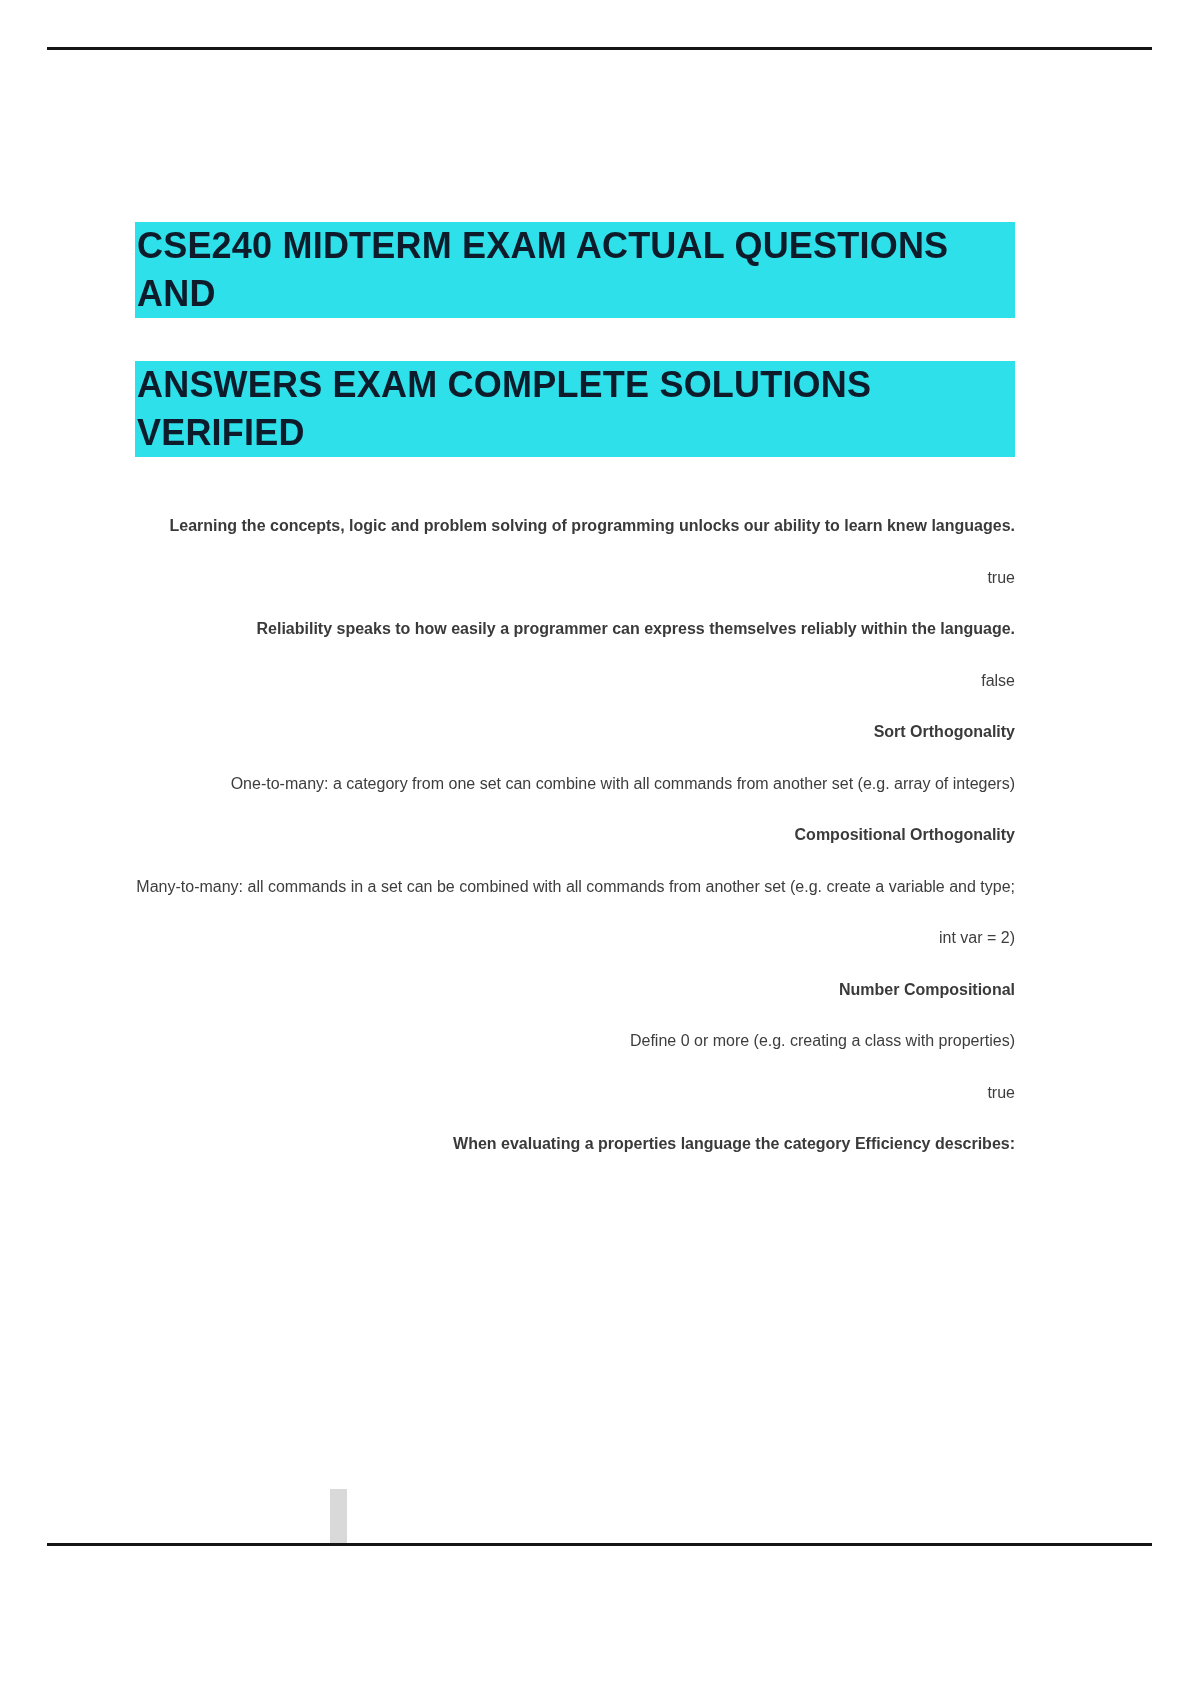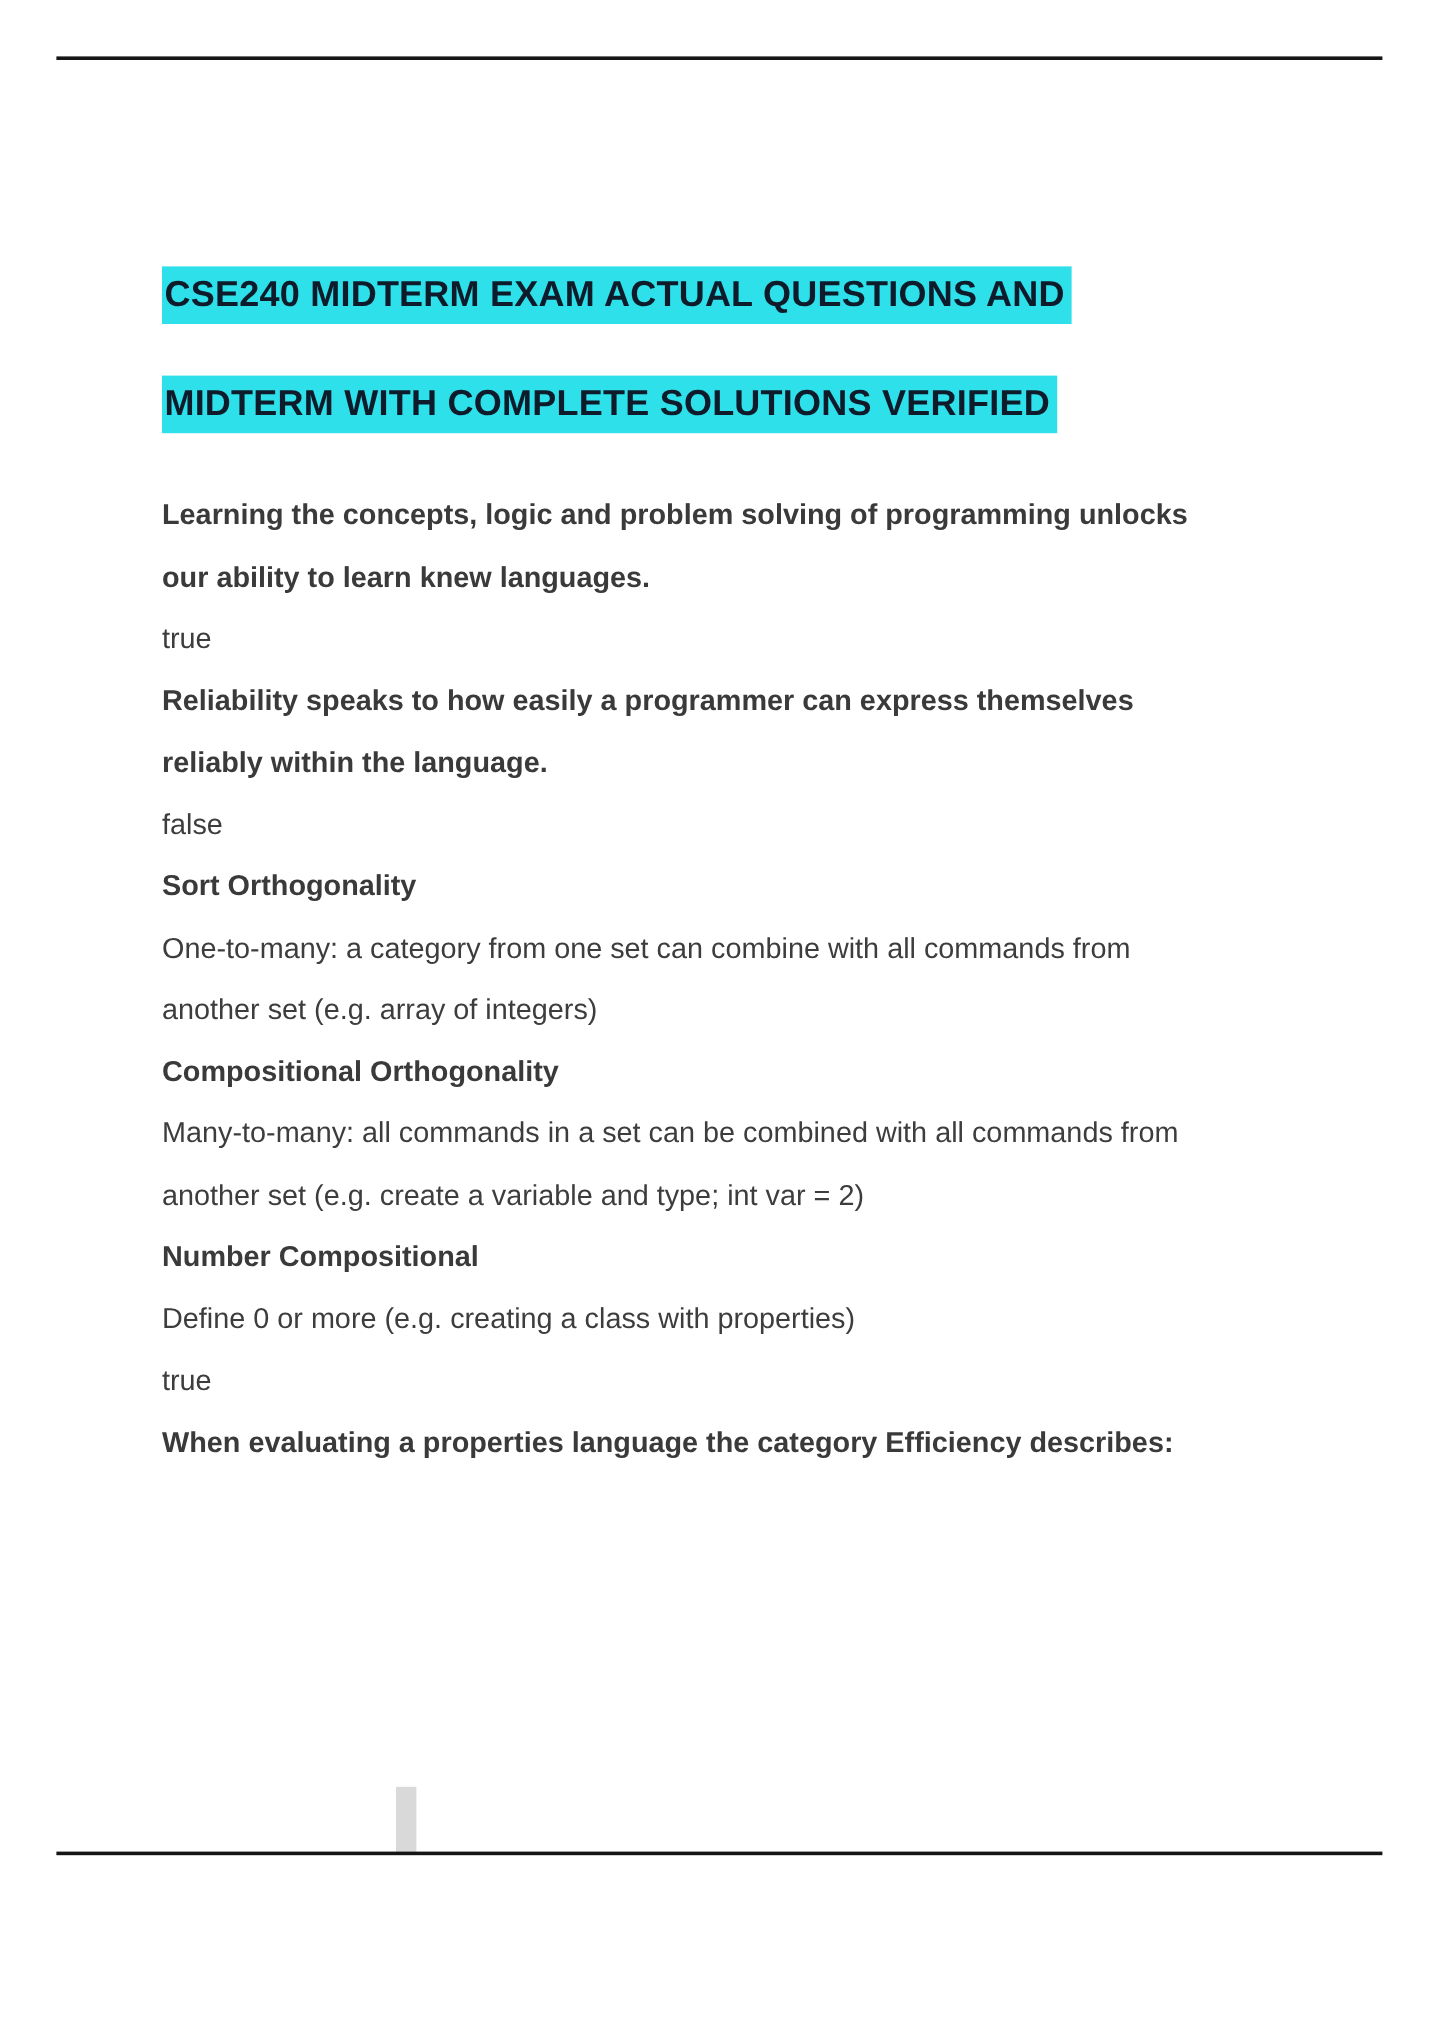--- a/index.html
+++ b/index.html
@@ -27,40 +27,41 @@
   .content {
     position: absolute;
     left: 135px;
     top: 0;
     width: 880px;
   }
   .title-block {
     padding-top: 222px;
   }
   .title-line {
-    font-size: 30px;
+    font-size: 36px;
     font-weight: bold;
     color: #0d1b2a;
     margin: 0 0 43px 0;
     line-height: 48px;
     letter-spacing: 0.2px;
   }
   .title-line .hl {
     background: var(--hl, #2ee0e9);
     display: inline-block;
     padding: 0 6px 0 2px;
   }
   .qa-list {
     margin-top: 40px;
   }
   .qa-list p {
     margin: 0;
-    font-size: 24px;
+    font-size: 16px;
     line-height: 51.5px;
     color: #3d3d3d;
+    text-align: right;
   }
   .qa-list p.q {
     font-weight: bold;
     color: #3a3a3a;
   }
   .artifact {
     position: absolute;
     left: 330px;
     top: 1489px;
     width: 17px;
@@ -69,21 +70,21 @@
   }
 </style>
 </head>
 <body>
 
 <div class="page-rule rule-top"></div>
 
 <main class="content">
   <header class="title-block">
     <h1 class="title-line"><span class="hl">CSE240 MIDTERM EXAM ACTUAL QUESTIONS AND</span></h1>
-    <h1 class="title-line"><span class="hl">MIDTERM WITH COMPLETE SOLUTIONS VERIFIED</span></h1>
+    <h1 class="title-line"><span class="hl">ANSWERS EXAM COMPLETE SOLUTIONS VERIFIED</span></h1>
   </header>
 
   <section class="qa-list">
       <p class="q">Learning the concepts, logic and problem solving of programming unlocks our ability to learn knew languages.</p>
       <p class="a">true</p>
       <p class="q">Reliability speaks to how easily a programmer can express themselves reliably within the language.</p>
       <p class="a">false</p>
       <p class="q">Sort Orthogonality</p>
       <p class="a">One-to-many: a category from one set can combine with all commands from another set (e.g. array of integers)</p>
       <p class="q">Compositional Orthogonality</p>

